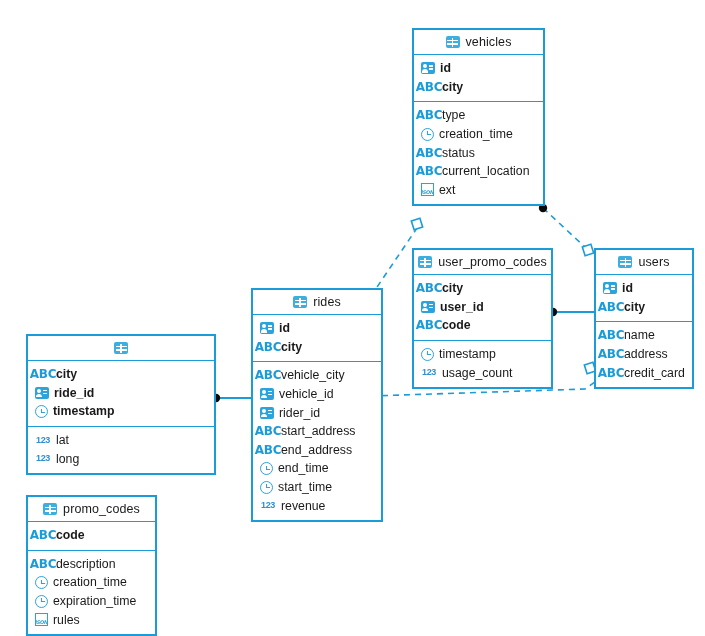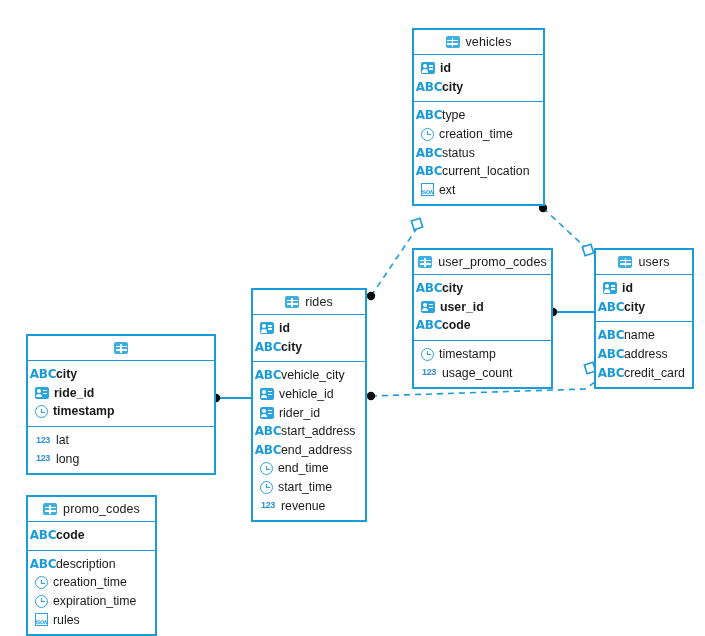--- a/index.html
+++ b/index.html
@@ -241,21 +241,21 @@
           <div class="field-row">
             <span class="ico ico-abc">ABC</span>
             <span class="field-name">address</span>
           </div>
           <div class="field-row">
             <span class="ico ico-abc">ABC</span>
             <span class="field-name">credit_card</span>
           </div>
         </div>
       </div>
-      <div class="table-node" style="left: 251px; top: 288px; width: 116px;">
+      <div class="table-node" style="left: 251px; top: 288px; width: 132px;">
         <div class="tbl-header">
           <span class="ico ico-table">
             <i></i>
           </span>
           <span class="tbl-title">rides</span>
         </div>
         <div class="tbl-section">
           <div class="field-row key">
             <span class="ico ico-id">
               <i></i>

